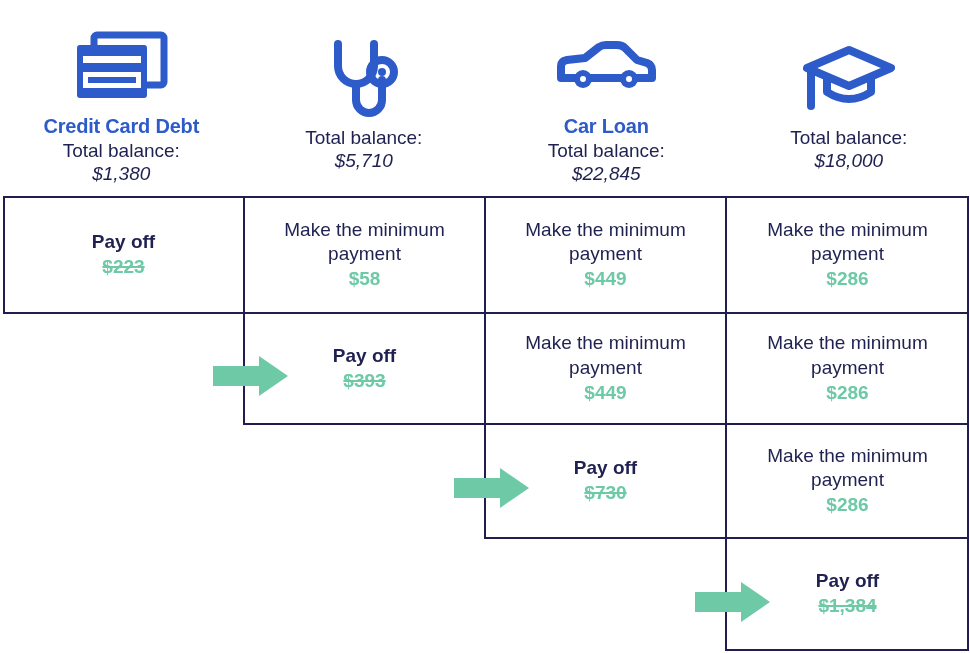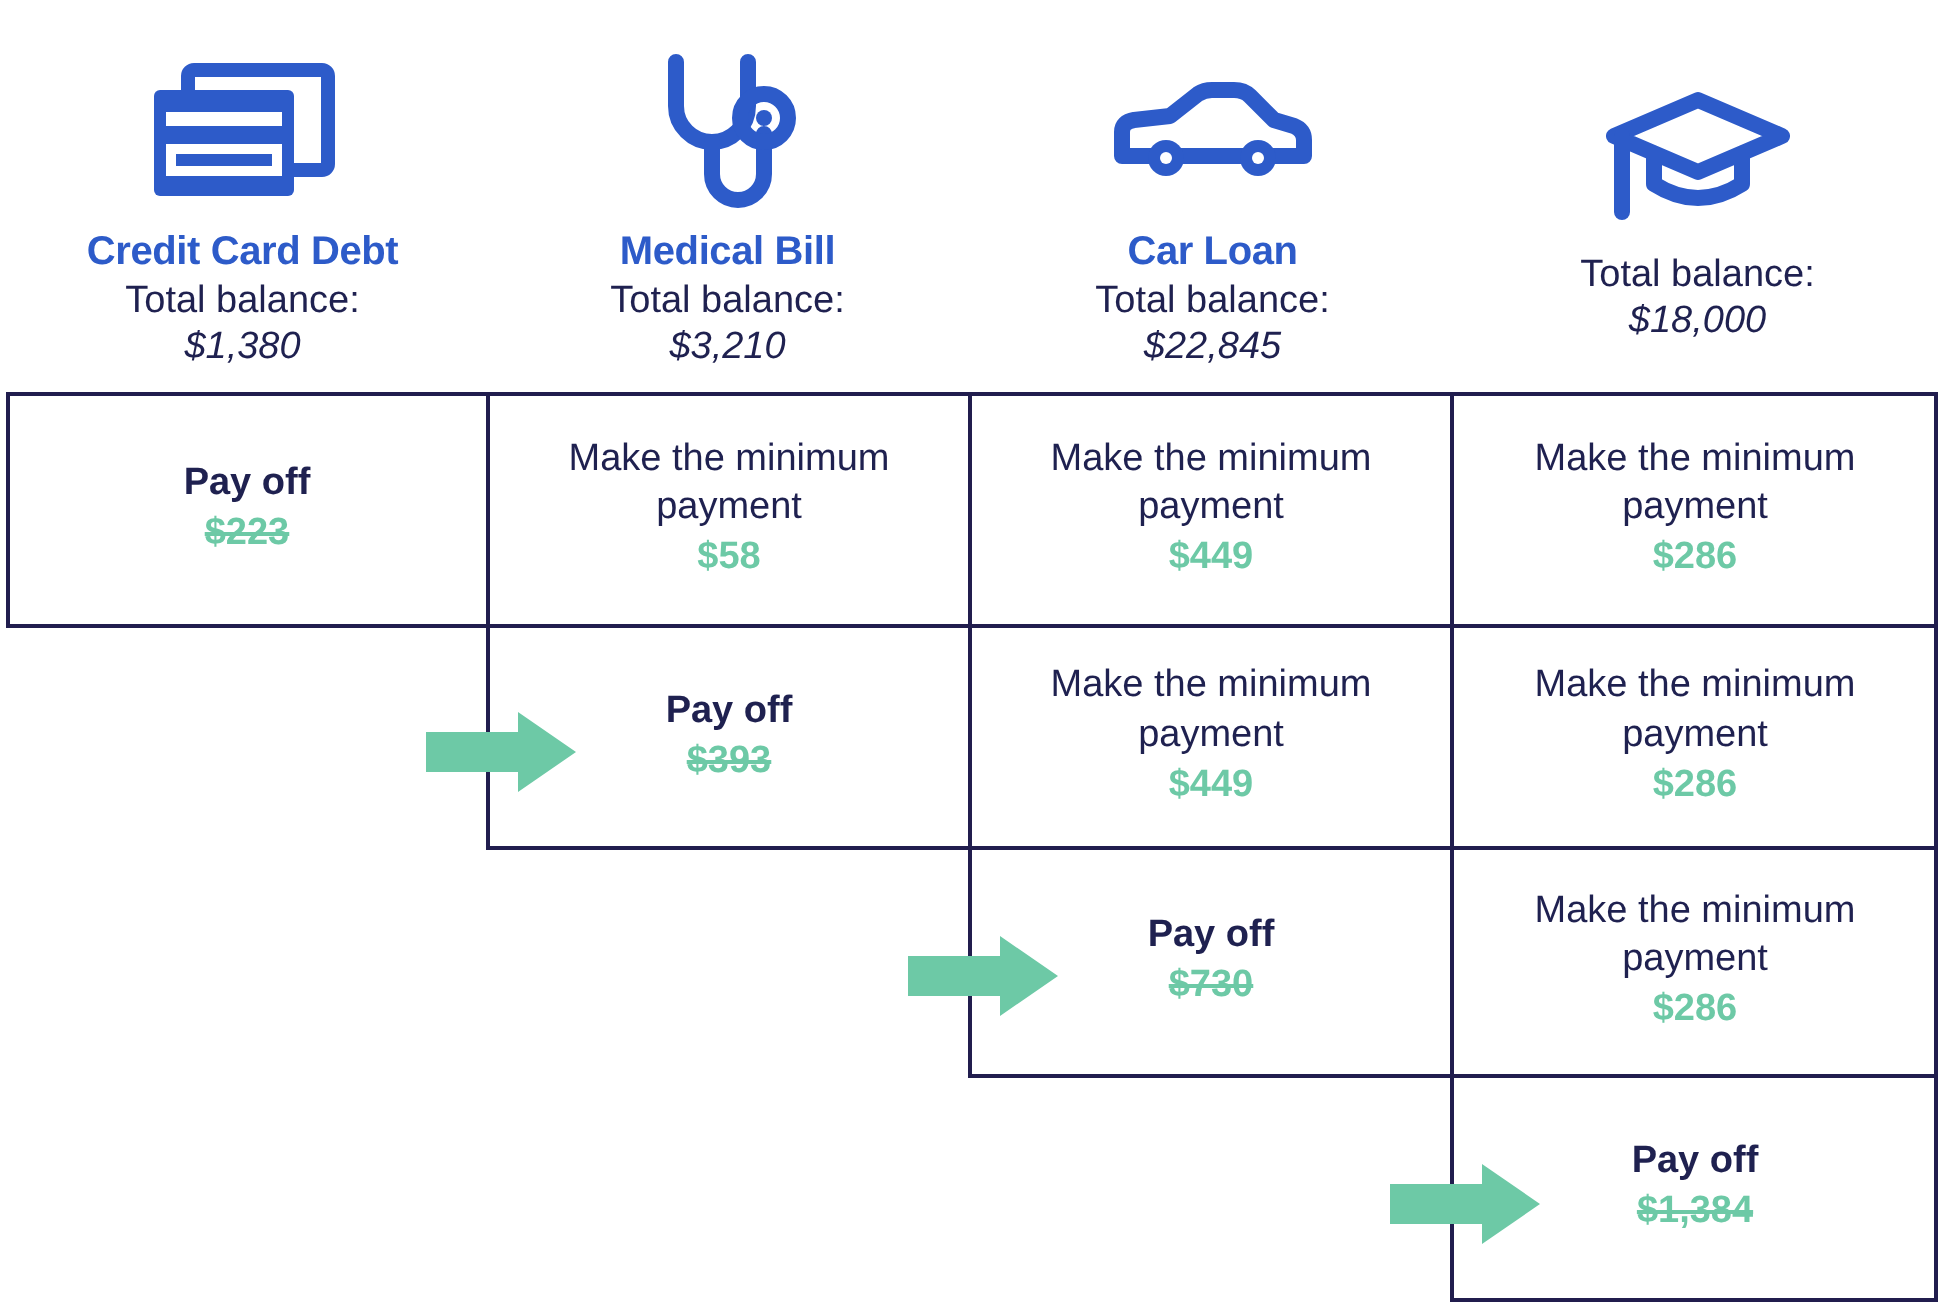--- a/index.html
+++ b/index.html
@@ -153,23 +153,22 @@
     <div class="debt-icon">
       <svg width="80" height="84" viewBox="0 0 80 84">
         <g fill="none" stroke="#2d5bc9" stroke-width="8" stroke-linecap="round">
           <path d="M14 6 L14 28 A18 18 0 0 0 50 28 L50 6"></path>
           <path d="M32 46 L32 62 A13 13 0 0 0 58 62 L58 42"></path>
         </g>
         <circle cx="58" cy="34" r="12" fill="none" stroke="#2d5bc9" stroke-width="8"></circle>
         <circle cx="58" cy="34" r="4" fill="#2d5bc9"></circle>
       </svg>
     </div>
-    <div class="debt-title">Medical Bill</div>
-    <div class="debt-balance-label">Total balance:</div>
-    <div class="debt-balance-value">$3,210</div>
+    <div class="debt-balance-label">Total balance:</div>
+    <div class="debt-balance-value">$5,710</div>
   </div>
 
   <div class="debt-header">
     <div class="debt-icon">
       <svg width="102" height="54" viewBox="0 0 102 54">
         <path d="M6 38 L6 26 Q6 21 12 20 L30 18 L44 7 Q47 5 51 5 L62 5 Q67 5 70 8 L82 20 L92 23 Q97 25 97 30 L97 38 Z" fill="none" stroke="#2d5bc9" stroke-width="8" stroke-linejoin="round"></path>
         <circle cx="28" cy="39" r="9" fill="#2d5bc9"></circle>
         <circle cx="28" cy="39" r="3" fill="#ffffff"></circle>
         <circle cx="74" cy="39" r="9" fill="#2d5bc9"></circle>
         <circle cx="74" cy="39" r="3" fill="#ffffff"></circle>

